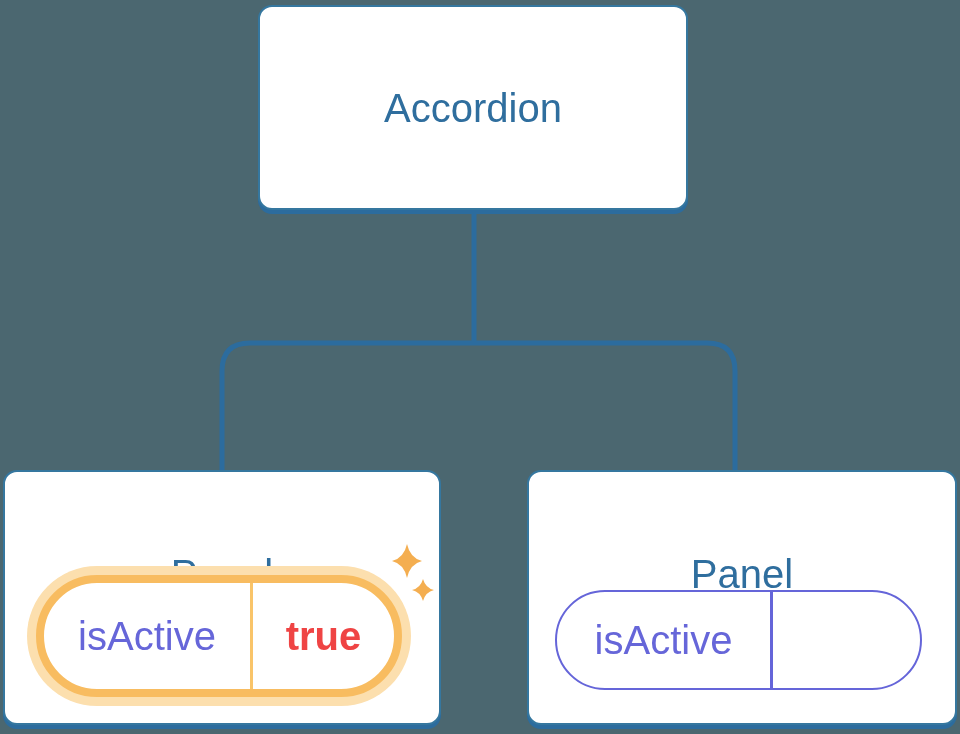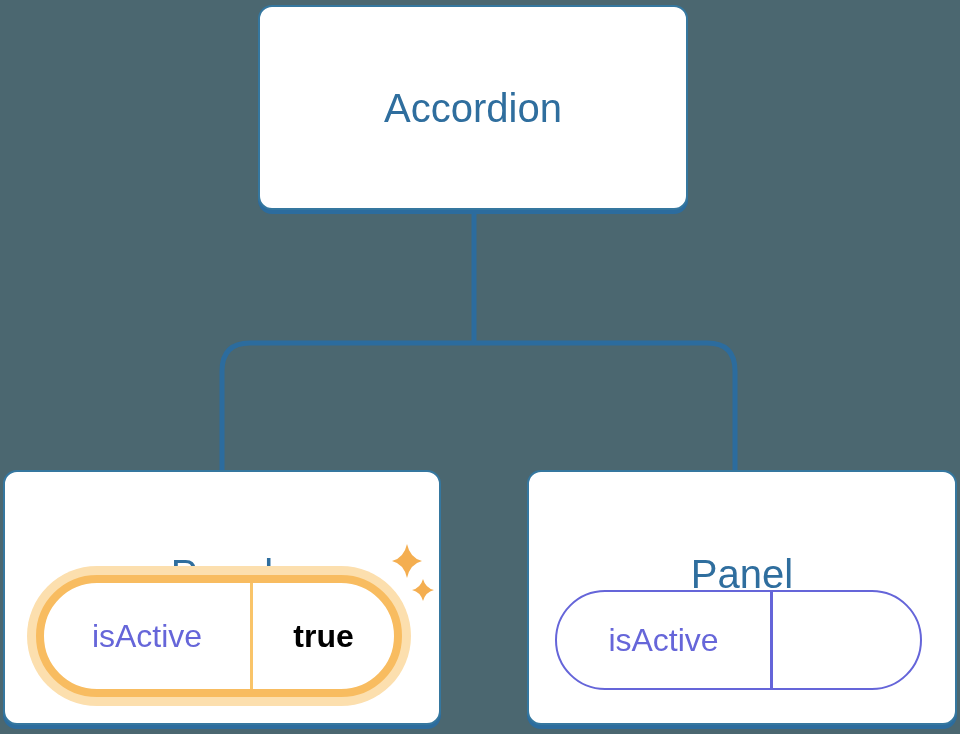--- a/index.html
+++ b/index.html
@@ -45,21 +45,21 @@
     left: 0; right: 0;
     top: 42px;
     margin-top: 40px;
   }
   .pill {
     position: absolute;
     display: flex;
     align-items: stretch;
     background: #ffffff;
     box-sizing: border-box;
-    font-size: 32px;
+    font-size: 40px;
     color: #6666d9;
   }
   .pill-highlight {
     left: 36px; top: 575px;
     width: 366px; height: 122px;
     border: 8px solid #f8bc60;
     border-radius: 61px;
     box-shadow: 0 0 0 9px #fcdfae;
   }
   .pill-plain {
@@ -75,21 +75,21 @@
   }
   .pill-highlight .cell-name  { width: 206px; }
   .pill-highlight .cell-value { flex: 1; }
   .pill-plain .cell-name      { width: 213px; }
   .pill-plain .cell-value     { flex: 1; }
   .pill-divider { width: 3px; }
   .divider-orange { background: #f9c469; }
   .divider-purple { background: #6565d9; width: 2.5px; }
   .value-bold {
     font-weight: 700;
-    color: #000000;
+    color: #ef4444;
   }
   .sparkles {
     position: absolute;
     left: 388px; top: 540px;
     width: 52px; height: 64px;
   }
 </style>
 </head>
 <body>
 

